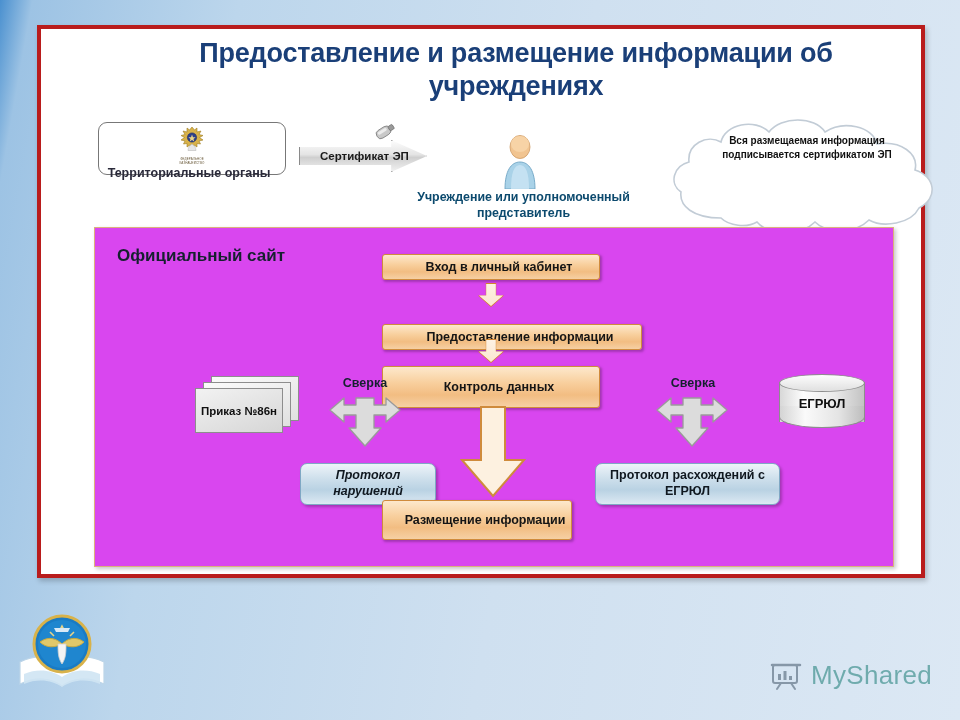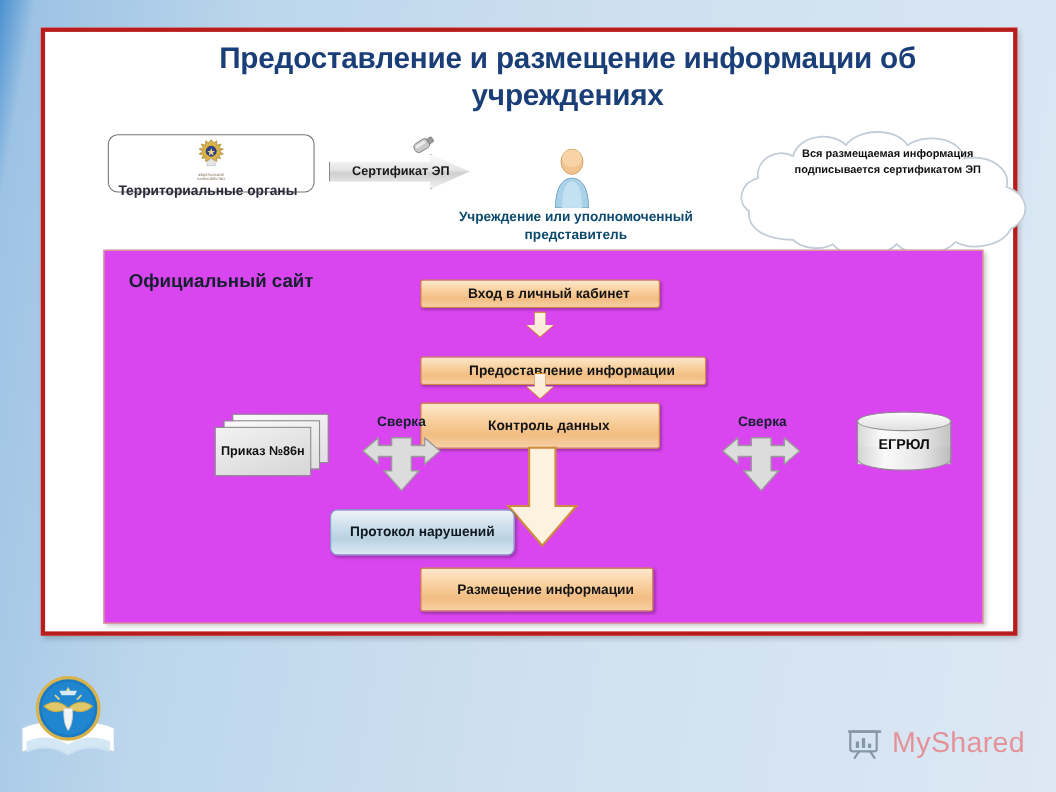--- a/index.html
+++ b/index.html
@@ -118,34 +118,34 @@
     border-radius: 3px;
     display: flex; align-items: center; justify-content: center;
     font-size: 12.5px; font-weight: bold; color: #151515;
     text-align: center; line-height: 1.2;
     box-shadow: 1.5px 1.5px 2.5px rgba(0,0,0,.25);
     padding-left: 16px;
   }
   #b-login   { left: 287px; top: 26px;  width: 218px; height: 26px; }
   #b-provide { left: 287px; top: 96px;  width: 260px; height: 26px; }
   #b-control { left: 287px; top: 138px; width: 218px; height: 42px; }
-  #b-publish { left: 287px; top: 288px; width: 212px; height: 40px; }
+  #b-publish { left: 287px; top: 272px; width: 190px; height: 40px; }
 
   
   .bbox {
     position: absolute;
     background: linear-gradient(180deg,#eef4f9 0%,#cfe0ec 35%,#b9d2e3 65%,#dce9f3 100%);
     border: 1px solid #7fa8c4;
     border-radius: 7px;
     display: flex; align-items: center; justify-content: center;
     font-size: 12.5px; font-weight: bold; color: #101820;
     text-align: center; line-height: 1.25;
     box-shadow: 2px 2px 3px rgba(0,0,0,.25);
   }
-  #b-violations { left: 205px; top: 235px; width: 168px; height: 42px; }
+  #b-violations { left: 205px; top: 235px; width: 136px; height: 42px; font-style: italic; }
   #b-discrep    { left: 500px; top: 235px; width: 185px; height: 42px; }
 
   
   .dn-arrow {
     position: absolute;
     background: linear-gradient(180deg,#fdf2e3 0%,#fbe7d1 100%);
     clip-path: polygon(30% 0, 70% 0, 70% 52%, 100% 52%, 50% 100%, 0 52%, 30% 52%);
   }
   .dn-arrow::after {
     content:''; position:absolute; inset:0;
@@ -213,21 +213,21 @@
   
   #kz-emblem { position: absolute; left: 14px; top: 604px; width: 96px; height: 92px; }
 
   
   #watermark {
     position: absolute; left: 770px; top: 660px;
     display: flex; align-items: center; gap: 9px;
     opacity: .52;
   }
   #watermark .wm-text {
-    font-size: 26px; color: #ef4444; letter-spacing: .3px;
+    font-size: 26px; color: #0f766e; letter-spacing: .3px;
   }
 </style>
 </head>
 <body>
 
 <div id="slide">
 
   <h1 id="title">Предоставление и размещение информации об учреждениях</h1>
 
   <div id="torgans">
@@ -310,20 +310,21 @@
     </svg>
 
     <div id="cyl">
       <div class="body"></div>
       <div class="bot"></div>
       <div class="top"></div>
       <div class="cyl-label">ЕГРЮЛ</div>
     </div>
 
     <div class="bbox" id="b-violations">Протокол нарушений</div>
+    <div class="bbox" id="b-discrep">Протокол расхождений с ЕГРЮЛ</div>
 
     <div class="obox" id="b-publish">Размещение информации</div>
   </div>
 </div>
 
 <svg id="kz-emblem" viewBox="0 0 96 92">
   <path d="M6 58 C22 50 38 52 48 60 C58 52 74 50 90 58 L90 80 C74 72 58 74 48 82 C38 74 22 72 6 80 Z" fill="#ffffff" stroke="#bcd5e8" stroke-width="1.2"></path>
   <path d="M10 70 C24 64 38 66 48 73 C58 66 72 64 86 70 L86 80 C72 74 58 76 48 83 C38 76 24 74 10 80 Z" fill="#cfe4f3" opacity=".9"></path>
   <circle cx="48" cy="40" r="28" fill="#1a7bc4" stroke="#d8b24a" stroke-width="3"></circle>
   <circle cx="48" cy="40" r="24" fill="#1f86cf"></circle>

